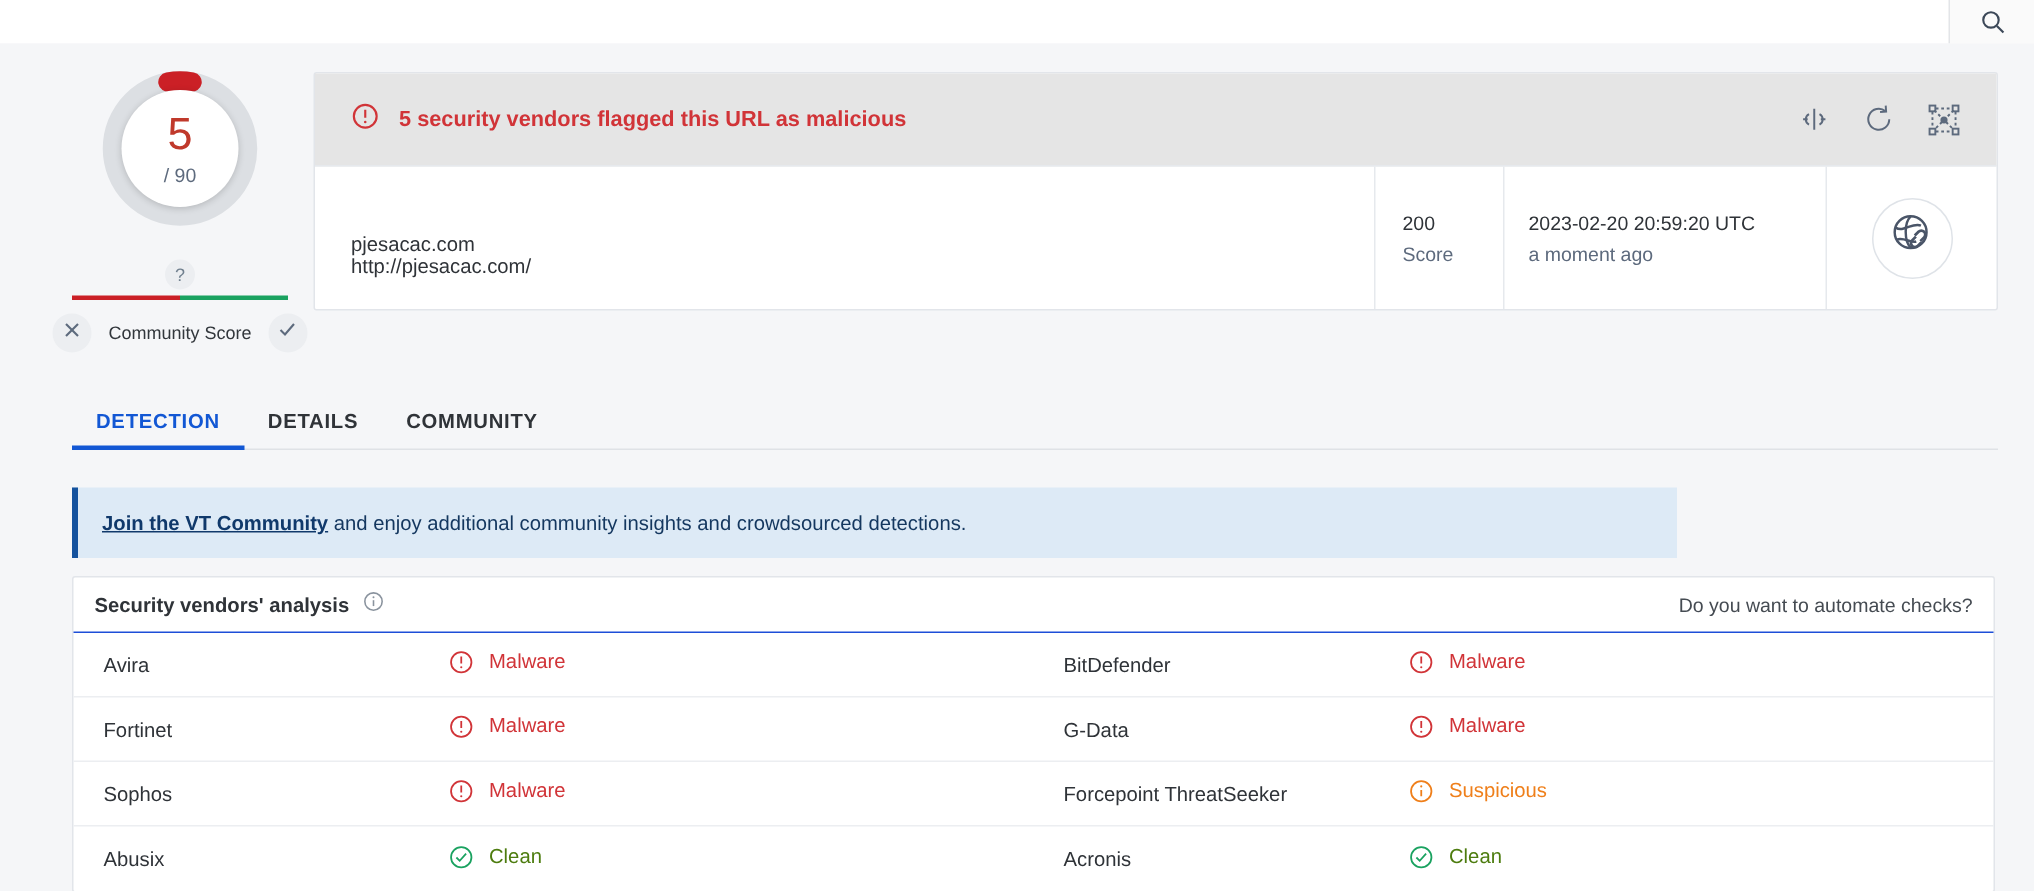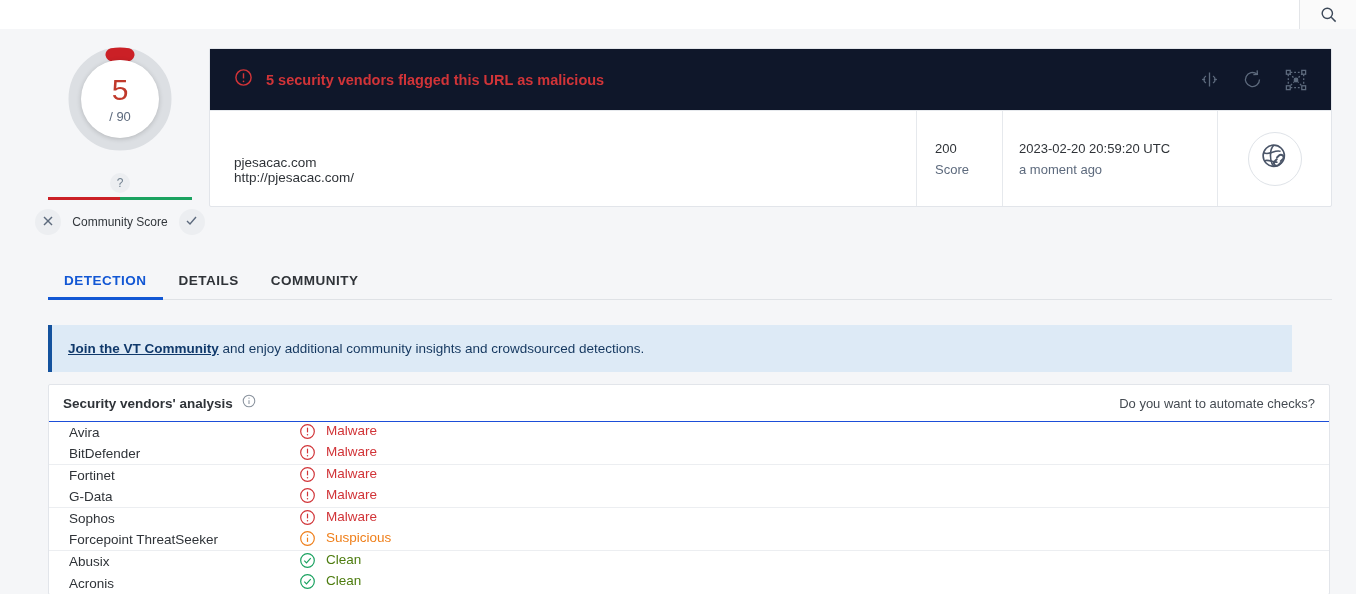--- a/index.html
+++ b/index.html
@@ -57,21 +57,21 @@
     display: flex; align-items: center; justify-content: center; cursor: pointer;
   }
   .cs-label { font-size: 12px; color: #32373c; white-space: nowrap; }
 
   
   .card {
     position: absolute; left: 209px; top: 19px; width: 1123px;
     background: #fff; border: 1px solid #e2e5ea; border-radius: 2px;
   }
   .card-alert {
-    height: 62px; background: #0f172a; border-bottom: 1px solid #e6e9ed;
+    height: 62px; background: #e5e5e5; border-bottom: 1px solid #e6e9ed;
     display: flex; align-items: center; padding: 0 24px; justify-content: space-between;
   }
   .alert-left { display: flex; align-items: center; gap: 13px; }
   .alert-text { font-size: 14.5px; font-weight: bold; color: #d13438; }
   .alert-icons { display: flex; align-items: center; gap: 22px; }
   .alert-icons .ic { cursor: pointer; display: flex; }
 
   .card-main { display: flex; align-items: stretch; min-height: 95px; padding: 0; }
   .urlblock { flex: 1; padding: 22px 24px 20px 24px; }
   .url-line { font-size: 13.5px; color: #2f3338; line-height: 1.1; }
@@ -101,41 +101,41 @@
     padding: 0 16px 11px 16px; cursor: pointer; position: relative; background: none; border: none;
     font-family: inherit;
   }
   .tab.active { color: #1257d4; }
   .tab.active::after {
     content: ""; position: absolute; left: 0; right: 0; bottom: -1px; height: 3px; background: #1257d4;
   }
 
   
   .banner {
-    position: absolute; left: 48px; top: 296px; width: 1244px; height: 47px;
+    position: absolute; left: 48px; top: 296px; width: 1070px; height: 47px;
     background: #ddeaf6; border-left: 4px solid #14529e;
     display: flex; align-items: center; padding-left: 16px;
   }
   .banner-text { font-size: 13.5px; color: #14375f; }
   .banner-link { font-weight: bold; text-decoration: underline; color: #10396b; cursor: pointer; }
 
   
   .vendors {
     position: absolute; left: 48px; top: 355px; width: 1282px;
     background: #fff; border: 1px solid #e2e5ea; border-radius: 2px;
   }
   .vend-head {
     height: 37px; display: flex; align-items: center; justify-content: space-between;
     padding: 0 14px 0 14px; border-bottom: 1px solid #1d4ed8;
   }
   .vend-title { display: flex; align-items: center; gap: 9px; }
   .vend-title span.t { font-size: 13.5px; font-weight: bold; color: #2f3338; }
   .vend-auto { font-size: 13px; color: #454b52; cursor: pointer; }
 
-  .vrow { display: flex; border-bottom: 1px solid #eceef1; height: 43px; flex-direction: column; }
+  .vrow { display: flex; border-bottom: 1px solid #eceef1; height: 43px; }
   .vrow:last-child { border-bottom: none; }
   .vcell { display: flex; align-items: center; flex: 1 1 50%; padding-left: 20px; }
   .vname { width: 230px; font-size: 13.5px; color: #2f3338; }
   .vstatus { display: flex; align-items: flex-start; gap: 10px; font-size: 13.5px; }
   .vstatus.malware { color: #d13438; }
   .vstatus.suspicious { color: #ef7f1a; }
   .vstatus.clean { color: #4d7c0f; }
 </style>
 </head>
 <body>

